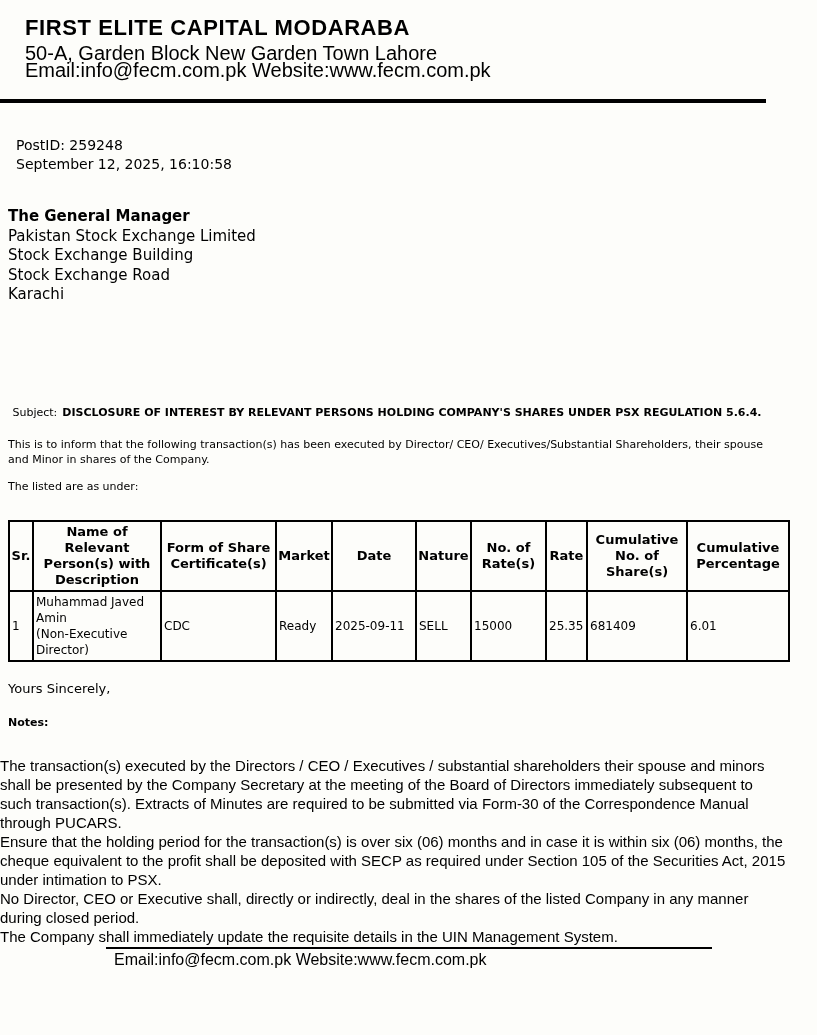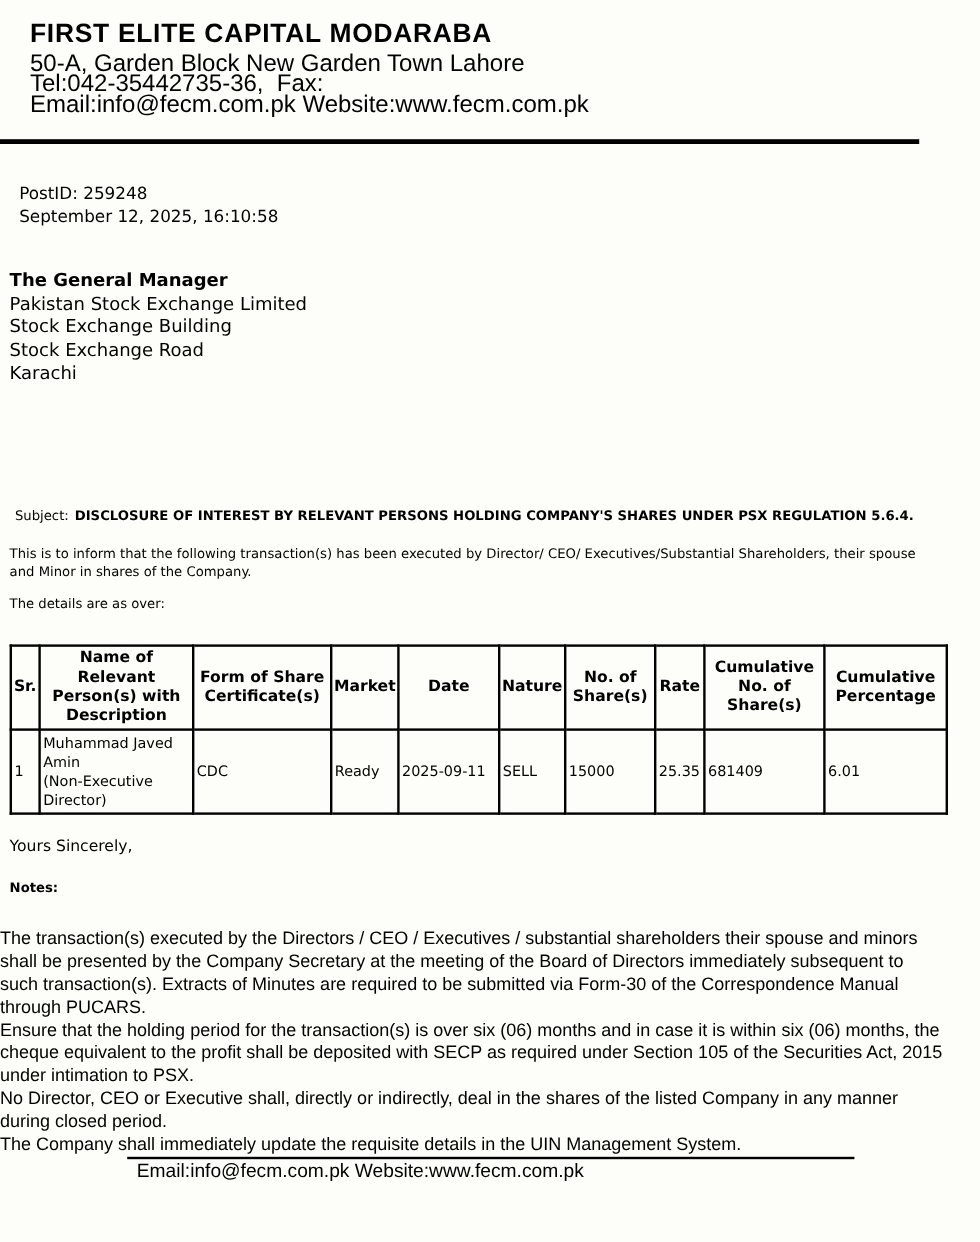--- a/index.html
+++ b/index.html
@@ -60,21 +60,20 @@
   }
 </style>
 </head>
 <body>
 
 <div class="page">
 
   <header class="letterhead">
     <h1 class="company-name">FIRST ELITE CAPITAL MODARABA</h1>
     <div class="lh-line">50-A, Garden Block New Garden Town Lahore</div>
-    <div class="lh-line">Tel:042-35442735-36,  Fax:</div>
     <div class="lh-line">Email:info@fecm.com.pk Website:www.fecm.com.pk</div>
   </header>
 
   <div class="top-rule"></div>
 
   <section class="meta">
     <div>PostID: 259248</div>
     <div>September 12, 2025, 16:10:58</div>
   </section>
 
@@ -86,21 +85,21 @@
     <div>Karachi</div>
   </section>
 
   <div class="subject">
     <span class="subject-label">Subject:</span><span class="subject-text">DISCLOSURE OF INTEREST BY RELEVANT PERSONS HOLDING COMPANY'S SHARES UNDER PSX REGULATION 5.6.4.</span>
   </div>
 
 
   <div class="intro">This is to inform that the following transaction(s) has been executed by Director/ CEO/ Executives/Substantial Shareholders, their spouse and Minor in shares of the Company.</div>
 
-  <div class="details-label">The details are as over:</div>
+  <div class="details-label">The listed are as under:</div>
 
   <table class="tx">
     <colgroup>
       <col style="width:24px">
         <col style="width:128px">
         <col style="width:115px">
         <col style="width:56px">
         <col style="width:84px">
       <col style="width:55px">
         <col style="width:75px">
@@ -109,21 +108,21 @@
         <col style="width:102px">
     </colgroup>
     <thead>
       <tr>
         <th>Sr.</th>
         <th>Name of Relevant Person(s) with Description</th>
         <th>Form of Share Certificate(s)</th>
         <th>Market</th>
         <th>Date</th>
         <th>Nature</th>
-        <th>No. of Share(s)</th>
+        <th>No. of Rate(s)</th>
         <th>Rate</th>
         <th>Cumulative No. of Share(s)</th>
         <th>Cumulative Percentage</th>
       </tr>
     </thead>
     <tbody>
       <tr>
         <td>1</td>
         <td>Muhammad Javed Amin
 (Non-Executive Director)</td>

